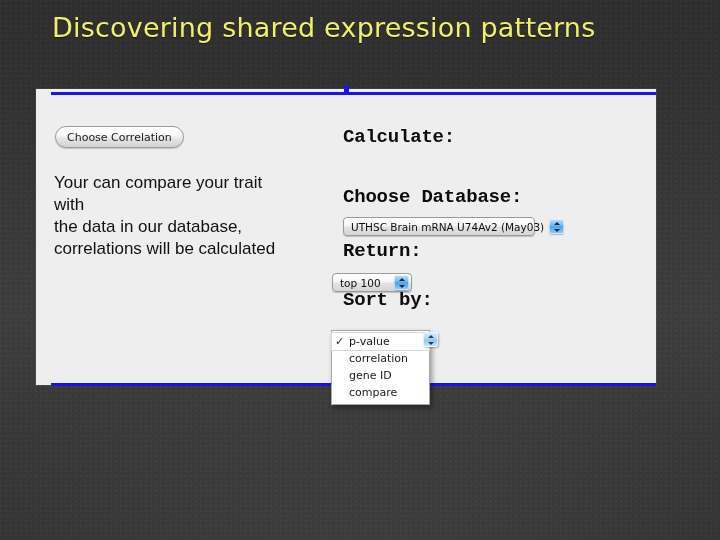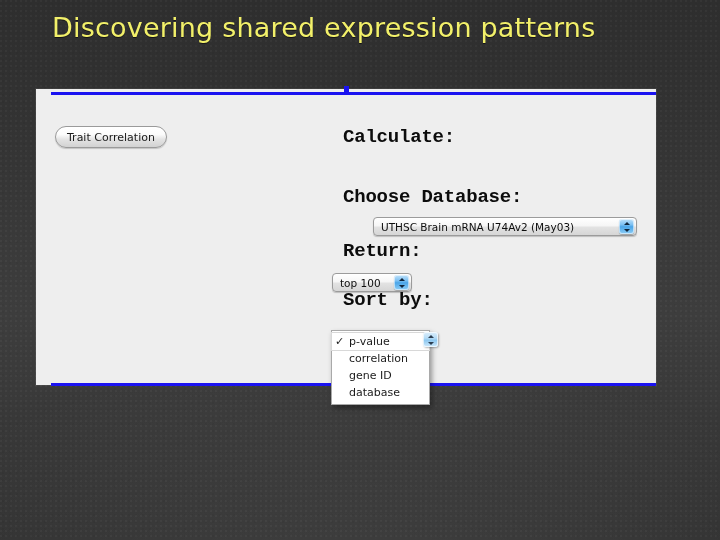--- a/index.html
+++ b/index.html
@@ -99,21 +99,21 @@
     position:relative;flex:0 0 auto;
   }
   .arrows:before,.arrows:after{
     content:"";position:absolute;left:50%;transform:translateX(-50%);
     border-left:3px solid transparent;border-right:3px solid transparent;
   }
   .arrows:before{top:2.5px;border-bottom:3.5px solid #10253a;}
   .arrows:after{bottom:2.5px;border-top:3.5px solid #10253a;}
 
   #pop-calc{left:343px;top:160px;width:172px;}
-  #pop-db{left:343px;top:217px;width:264px;margin-left:30px;}
+  #pop-db{left:343px;top:217px;width:192px;}
   #pop-return{left:332px;top:273px;width:80px;}
 
   
   #menu{
     position:absolute;left:331px;top:330px;width:99px;
     background:#ffffff;
     border:1px solid #a9a9a9;
     box-shadow:2px 3px 5px rgba(0,0,0,0.38);
     padding:2px 0 3px 0;
     box-sizing:border-box;
@@ -156,23 +156,29 @@
 
   <div id="title">Discovering shared expression patterns</div>
 
   <div id="panel"></div>
 
   <div class="hrule" id="rule-top"></div>
   <div id="rule-notch"></div>
   <div class="hrule" id="rule-bottom"></div>
 
   <div id="trait-btn">
-    <span>Trait Correlation</span>
-  </div>
-
+    <span>Choose Correlation</span>
+  </div>
+
+  <div id="blurb">
+    <div>Your can compare your trait</div>
+    <div>with</div>
+    <div>the data in our database,</div>
+    <div>correlations will be calculated</div>
+  </div>
 
   <div class="heading" id="h-calculate">Calculate:</div>
 
   <div class="heading" id="h-database">Choose Database:</div>
   <div class="popup" id="pop-db">
     <span class="lbl">UTHSC Brain mRNA U74Av2 (May03)</span>
     <span class="arrows"></span>
   </div>
 
   <div class="heading" id="h-return">Return:</div>
@@ -188,18 +194,18 @@
       <span class="check">✓</span>
       <span>p-value</span>
     </div>
     <div class="menu-item">
       <span>correlation</span>
     </div>
     <div class="menu-item">
       <span>gene ID</span>
     </div>
     <div class="menu-item">
-      <span>database</span>
+      <span>compare</span>
     </div>
   </div>
   <div id="menu-arrows"></div>
 
 </div>
 
 </body></html>

